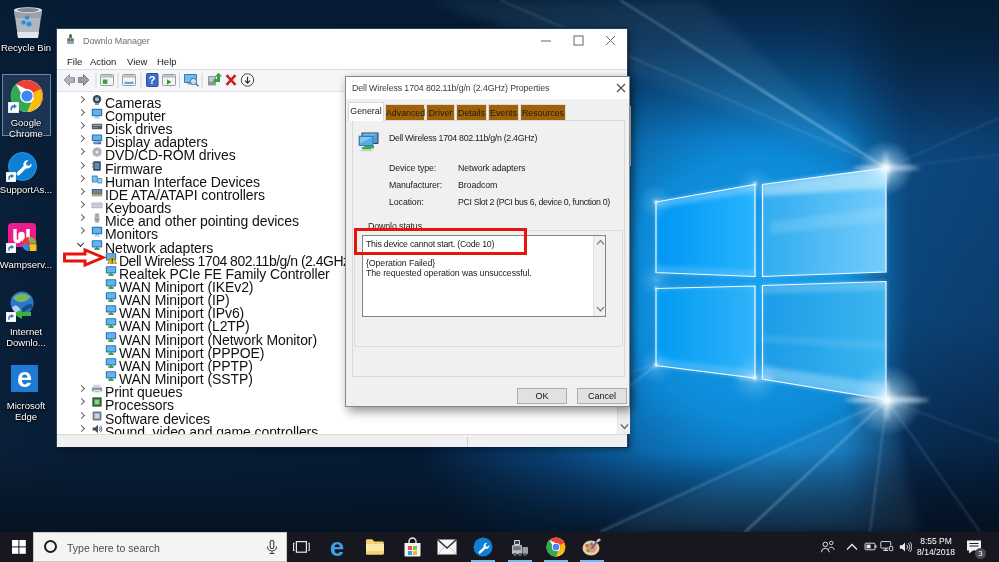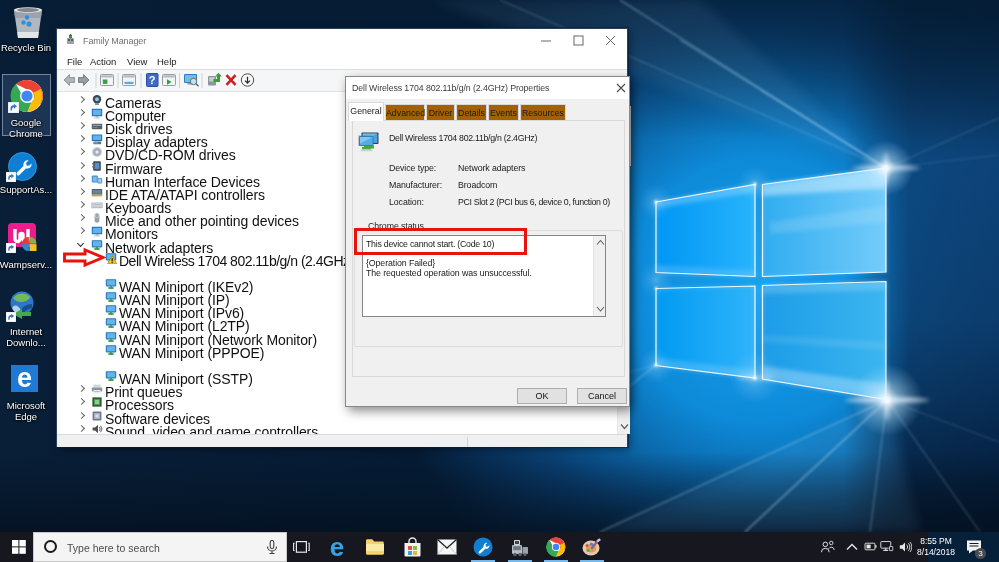--- a/index.html
+++ b/index.html
@@ -2,21 +2,21 @@
 <html><head>
 <meta charset="utf-8">
 <style>
 * { margin:0; padding:0; box-sizing:border-box; }
 html,body { width:999px; height:562px; overflow:hidden; }
 body { font-family:"Liberation Sans", sans-serif; position:relative; background:#07203a; }
 #screen { position:absolute; left:0; top:0; width:999px; height:562px; }
 .abs { position:absolute; }
 
 
-#taskbar { position:absolute; left:0; top:532px; width:928px; height:30px; background:#17181f; }
+#taskbar { position:absolute; left:0; top:532px; width:999px; height:30px; background:#17181f; }
 #searchbox { position:absolute; left:33px; top:0; width:254px; height:30px; background:#f4f4f4; border:1px solid #c8c8c8; }
 #searchbox .ring { position:absolute; left:10px; top:7px; width:13px; height:13px; border:2px solid #1b1b1b; border-radius:50%; }
 #searchbox .stext { position:absolute; left:33px; top:9px; font-size:10.5px; color:#4c4c4c; }
 .underline { position:absolute; top:28px; height:2px; background:#76b9ed; }
 #traytime { position:absolute; left:906px; top:4px; width:60px; text-align:center; color:#fff; font-size:8.5px; line-height:11px; }
 
 
 #devmgr { position:absolute; left:56px; top:28px; width:572px; height:419px; background:#fff; border:1px solid #28415e; box-shadow:0 0 0 1px rgba(10,30,60,.55), 2px 3px 8px rgba(0,0,0,.4); }
 #dm-title { position:absolute; left:0; top:0; width:100%; height:24px; background:#fff; }
 #dm-title .ttext { position:absolute; left:26px; top:7px; font-size:9px; letter-spacing:-0.1px; color:#707070; }
@@ -359,21 +359,21 @@
 </svg>
 <div id="devmgr">
   <div id="dm-title">
     <svg class="abs" style="left:7px;top:5px" width="13" height="13" viewBox="0 0 13 13">
           <rect x="3" y="4" width="7" height="6" rx="0.8" fill="#9aa0a8"></rect>
           <rect x="4.2" y="5.2" width="1.6" height="1.6" fill="#3c4147"></rect>
           <rect x="7.2" y="5.2" width="1.6" height="1.6" fill="#3c4147"></rect>
           <rect x="5" y="1" width="3" height="3" fill="#3e8e41"></rect>
           <rect x="5.8" y="0" width="1.4" height="2" fill="#2e6e31"></rect>
         </svg>
-    <span class="ttext">Family Manager</span>
+    <span class="ttext">Downlo Manager</span>
     <svg class="abs" style="left:474px;top:0" width="90" height="24" viewBox="0 0 90 24">
       <line x1="10" y1="12" x2="20" y2="12" stroke="#666" stroke-width="1"></line>
       <rect x="43" y="7" width="9" height="9" fill="none" stroke="#666" stroke-width="1"></rect>
       <path d="M75 7 L84 16 M84 7 L75 16" stroke="#666" stroke-width="1"></path>
     </svg>
   </div>
   <div id="dm-menu">
     <span style="left:10px">File</span>
         <span style="left:33px">Action</span>
         <span style="left:70px">View</span>
@@ -497,20 +497,26 @@
             <use href="#i-net"></use>
           </svg>
           <span class="lbl" style="left:48px">Network adapters</span>
         </div>
 <div class="trow" style="top:159.6px">
           <svg class="ticon" style="left:48px" viewBox="0 0 12 12">
             <use href="#i-netw"></use>
           </svg>
           <span class="lbl" style="left:62px;letter-spacing:-0.5px">Dell Wireless 1704 802.11b/g/n (2.4GHz)</span>
         </div>
+<div class="trow" style="top:172.8px">
+          <svg class="ticon" style="left:48px" viewBox="0 0 12 12">
+            <use href="#i-net"></use>
+          </svg>
+          <span class="lbl" style="left:62px">Realtek PCIe FE Family Controller</span>
+        </div>
 <div class="trow" style="top:185.9px">
           <svg class="ticon" style="left:48px" viewBox="0 0 12 12">
             <use href="#i-net"></use>
           </svg>
           <span class="lbl" style="left:62px">WAN Miniport (IKEv2)</span>
         </div>
 <div class="trow" style="top:199.1px">
           <svg class="ticon" style="left:48px" viewBox="0 0 12 12">
             <use href="#i-net"></use>
           </svg>
@@ -532,20 +538,26 @@
           <svg class="ticon" style="left:48px" viewBox="0 0 12 12">
             <use href="#i-net"></use>
           </svg>
           <span class="lbl" style="left:62px">WAN Miniport (Network Monitor)</span>
         </div>
 <div class="trow" style="top:251.7px">
           <svg class="ticon" style="left:48px" viewBox="0 0 12 12">
             <use href="#i-net"></use>
           </svg>
           <span class="lbl" style="left:62px">WAN Miniport (PPPOE)</span>
+        </div>
+<div class="trow" style="top:264.9px">
+          <svg class="ticon" style="left:48px" viewBox="0 0 12 12">
+            <use href="#i-net"></use>
+          </svg>
+          <span class="lbl" style="left:62px">WAN Miniport (PPTP)</span>
         </div>
 <div class="trow" style="top:278.1px">
           <svg class="ticon" style="left:48px" viewBox="0 0 12 12">
             <use href="#i-net"></use>
           </svg>
           <span class="lbl" style="left:62px">WAN Miniport (SSTP)</span>
         </div>
 <div class="trow" style="top:291.2px">
           <i class="chev-r" style="left:22px"></i>
           <svg class="ticon" style="left:34px" viewBox="0 0 12 12">
@@ -616,21 +628,21 @@
       <rect x="2.5" y="17.8" width="12" height="1.4" fill="#c9ced3"></rect>
     </svg>
     <div class="dlbl" style="left:43px;top:56px;letter-spacing:-0.3px">Dell Wireless 1704 802.11b/g/n (2.4GHz)</div>
     <div class="dlbl" style="left:43px;top:86px;">Device type:</div>
     <div class="dlbl" style="left:112px;top:86px;">Network adapters</div>
     <div class="dlbl" style="left:43px;top:103px;">Manufacturer:</div>
     <div class="dlbl" style="left:112px;top:103px;">Broadcom</div>
     <div class="dlbl" style="left:43px;top:120px;">Location:</div>
     <div class="dlbl" style="left:112px;top:120px;letter-spacing:-0.35px">PCI Slot 2 (PCI bus 6, device 0, function 0)</div>
     <div id="grpbox"></div>
-    <div class="dlbl" style="left:19px;top:144px;background:#f0f0f0;padding:0 3px;">Chrome status</div>
+    <div class="dlbl" style="left:19px;top:144px;background:#f0f0f0;padding:0 3px;">Downlo status</div>
     <div id="statusarea">
       <div class="dlbl" style="left:3px;top:3px;letter-spacing:-0.25px">This device cannot start. (Code 10)</div>
       <div class="dlbl" style="left:3px;top:22px;">{Operation Failed}</div>
       <div class="dlbl" style="left:3px;top:32px;">The requested operation was unsuccessful.</div>
       <div class="sbar">
         <svg class="abs" style="left:2px;top:3px" width="9" height="8" viewBox="0 0 9 8">
               <path d="M1 5.5 L4.5 1.5 L8 5.5" fill="none" stroke="#606060" stroke-width="1.1"></path>
             </svg>
         <svg class="abs" style="left:2px;top:69px" width="9" height="8" viewBox="0 0 9 8">
               <path d="M1 2 L4.5 6 L8 2" fill="none" stroke="#606060" stroke-width="1.1"></path>

